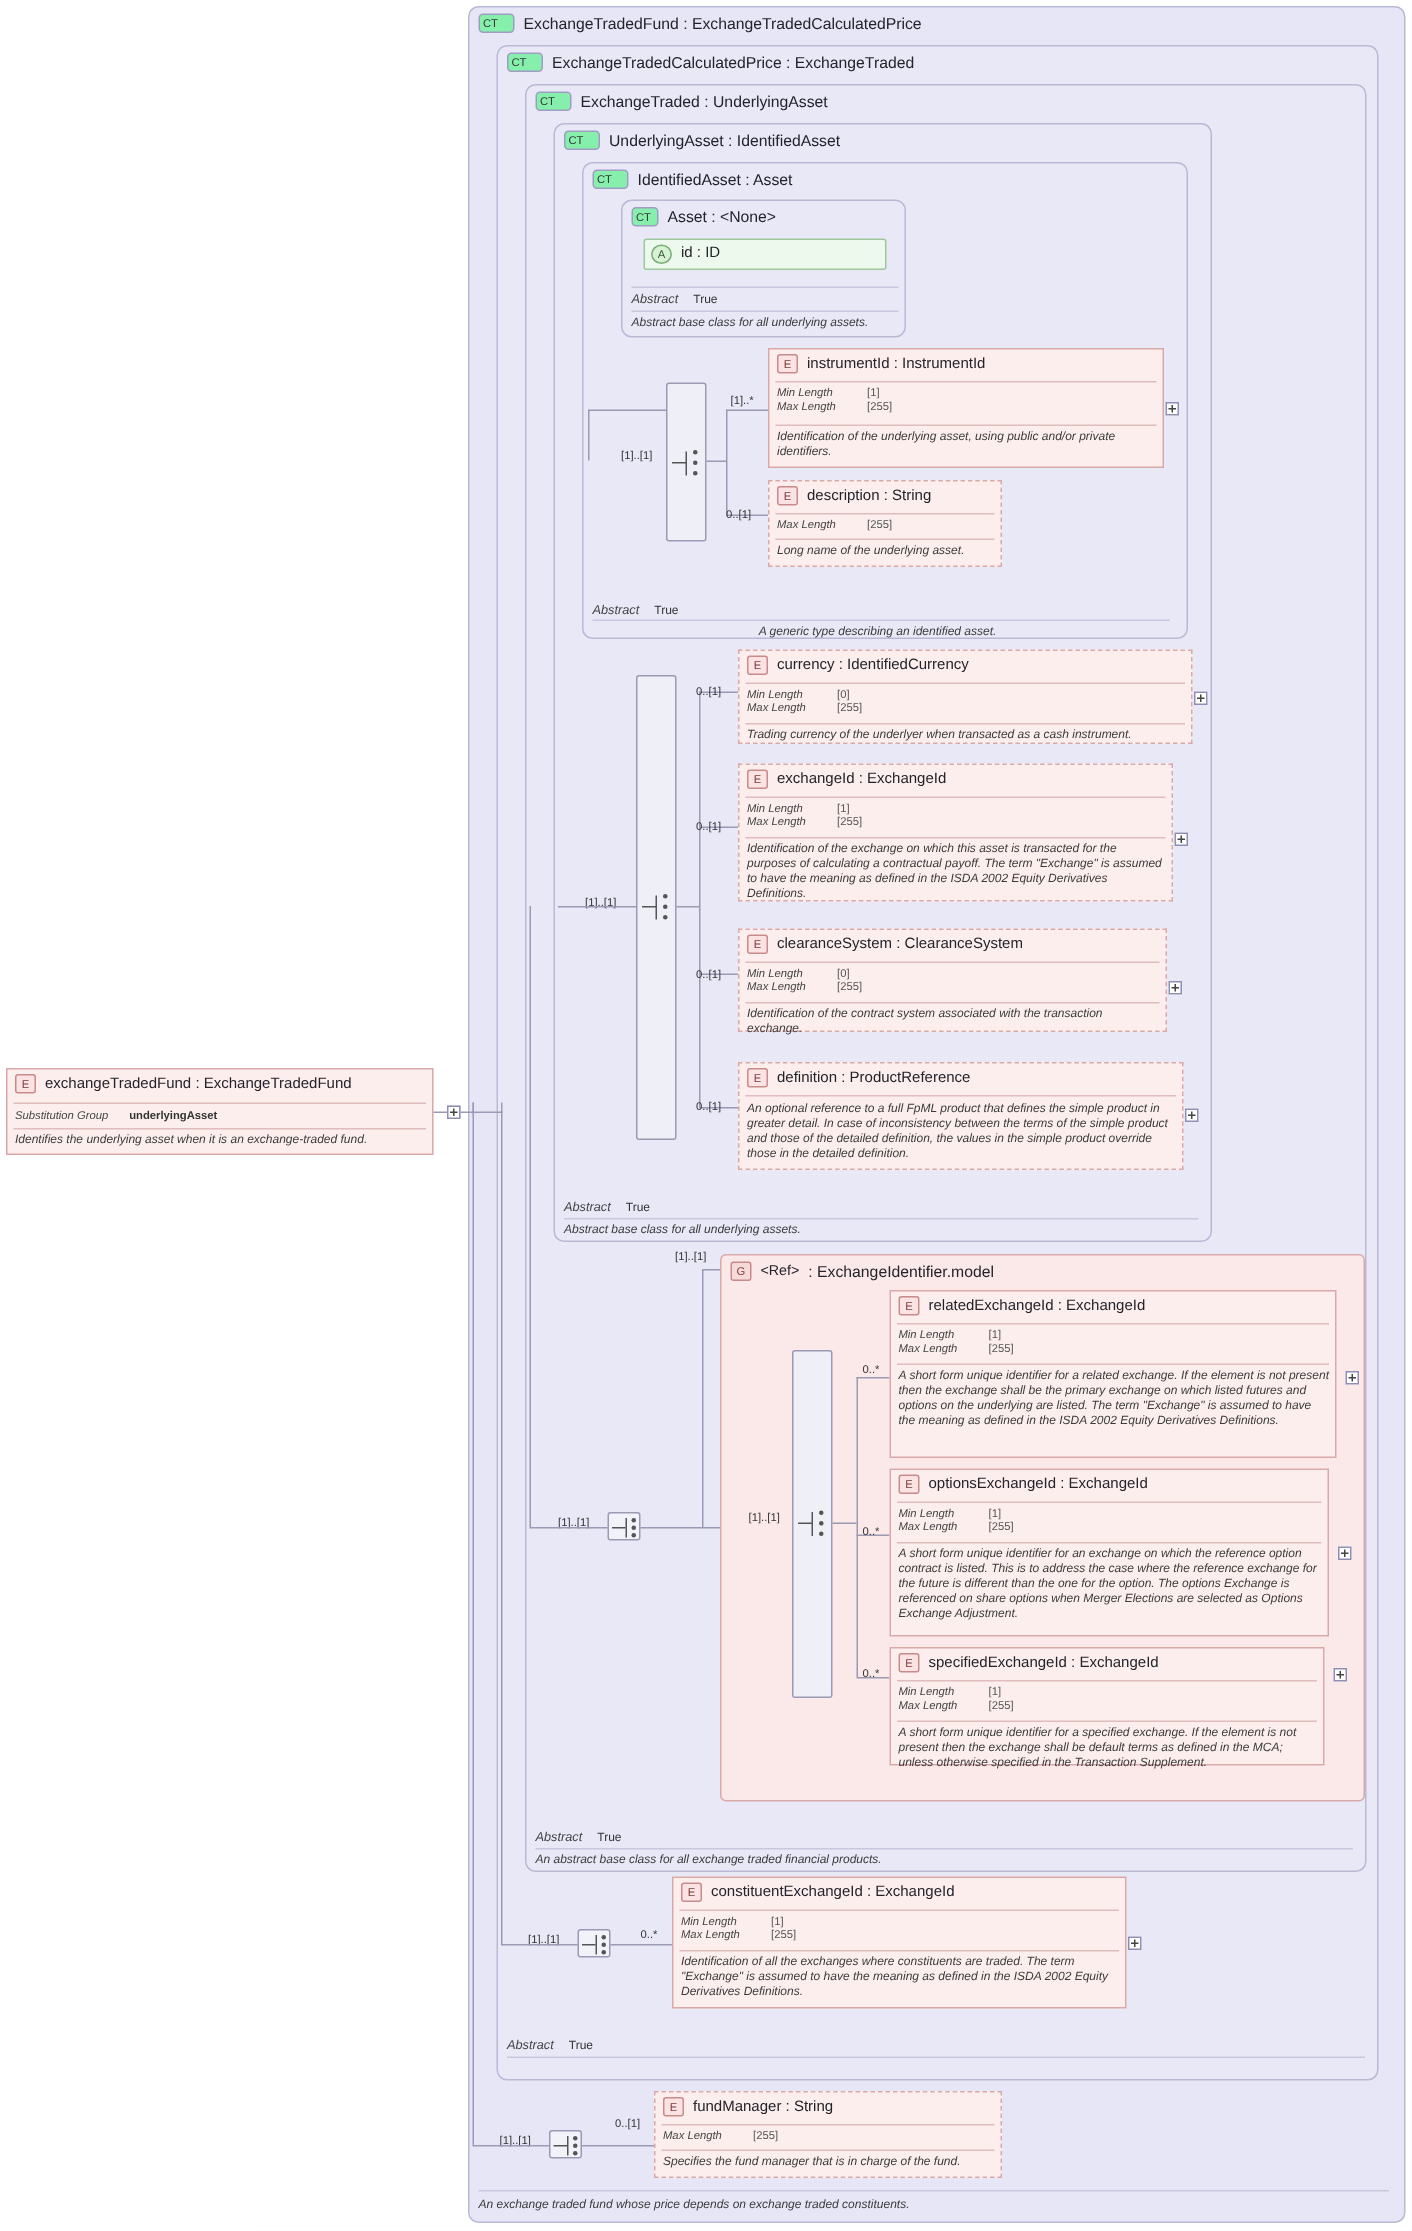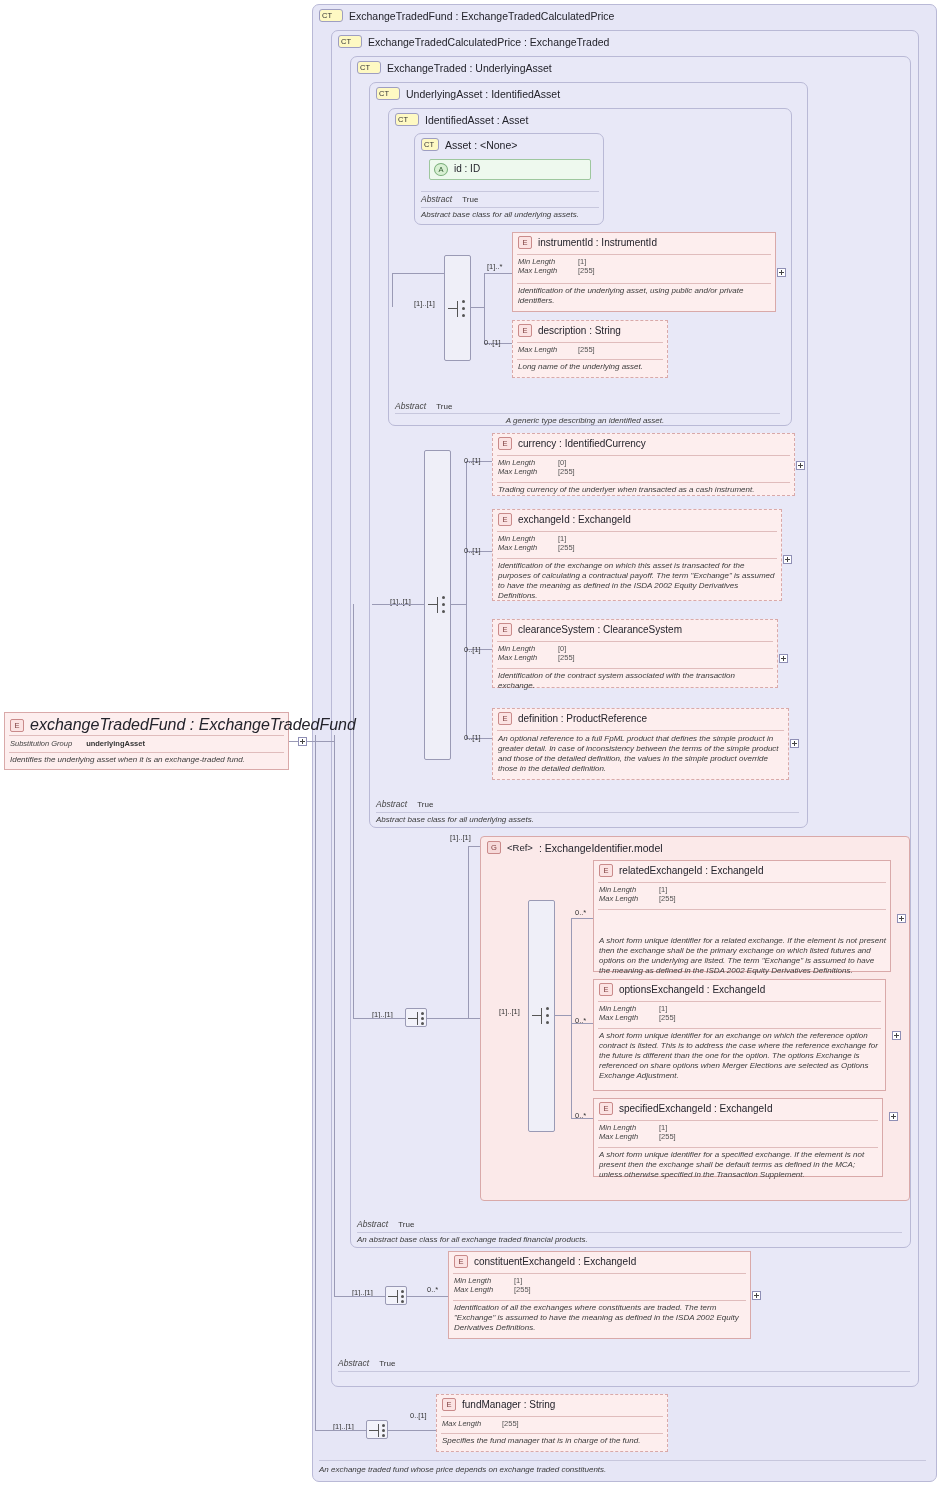--- a/index.html
+++ b/index.html
@@ -3,21 +3,21 @@
 <meta charset="utf-8">
 <style>
   html,body{margin:0;padding:0;background:#fff;}
   body{width:941px;height:1487px;position:relative;font-family:"Liberation Sans",sans-serif;font-size:10px;color:#333;}
   #canvas{position:relative;width:941px;height:1487px;overflow:hidden;}
 
   
   .ct-box{position:absolute;border:1px solid #b9b9d6;border-radius:7px;background:#e8e8f7;box-sizing:border-box;}
   .ct-box.lvl0{background:#e6e6f6;}
   .ct-hdr{position:absolute;left:8px;top:4px;display:flex;align-items:center;gap:6px;}
-  .ct-tag{width:24px;height:13px;border:1px solid #9e9ec2;border-radius:3px;background:#fef9c3;
+  .ct-tag{width:24px;height:13px;border:1px solid #9e9ec2;border-radius:3px;background:#86efac;
           font-size:7.5px;line-height:11px;text-align:left;color:#333;box-sizing:border-box;position:relative;padding-left:2px;}
   .ct-title{font-size:10.5px;color:#23232b;white-space:nowrap;}
 
   .abs-row{position:absolute;left:8px;display:flex;align-items:baseline;gap:10px;font-size:8.5px;}
   .abs-row .k{font-style:italic;color:#444;}
   .abs-row .v{color:#333;font-size:8px;}
   .hr{position:absolute;height:0;border-top:1px solid #c7c7dd;}
   .doc{position:absolute;font-style:italic;font-size:8px;color:#3b3b3b;line-height:1.25;}
 
   
@@ -341,21 +341,21 @@
         <div class="r">
             <span class="fk">Min Length</span>
             <span class="fv">[1]</span>
           </div>
         <div class="r">
             <span class="fk">Max Length</span>
             <span class="fv">[255]</span>
           </div>
       </div>
       <div class="el-hr" style="left:4px;top:48px;width:288px;"></div>
-      <div class="doc" style="left:5px;top:51px;width:288px;margin-top:24px;">A short form unique identifier for a related exchange. If the element is not present then the exchange shall be the primary exchange on which listed futures and options on the underlying are listed. The term "Exchange" is assumed to have the meaning as defined in the ISDA 2002 Equity Derivatives Definitions.</div>
+      <div class="doc" style="left:5px;top:51px;width:288px;">A short form unique identifier for a related exchange. If the element is not present then the exchange shall be the primary exchange on which listed futures and options on the underlying are listed. The term "Exchange" is assumed to have the meaning as defined in the ISDA 2002 Equity Derivatives Definitions.</div>
     </div>
     <div class="expand" style="left:416px;top:77px;"></div>
     <div class="card" style="left:94px;top:71px;">0..*</div>
 
     <div class="el" style="left:112px;top:142px;width:293px;height:112px;">
       <div class="el-hdr">
         <div class="el-tag">E</div>
         <div class="el-title">optionsExchangeId : ExchangeId</div>
       </div>
       <div class="el-hr" style="left:4px;top:21px;width:283px;"></div>
@@ -475,21 +475,21 @@
     <div class="doc" style="left:5px;top:41px;width:222px;">Specifies the fund manager that is in charge of the fund.</div>
   </div>
   <div class="card" style="left:410px;top:1411px;">0..[1]</div>
 
   <div class="ln lnv" style="left:315px;top:735px;height:695px;"></div>
   <div class="ln lnh" style="left:315px;top:1430px;width:51px;"></div>
 
   <div class="root-el" style="left:4px;top:712px;width:285px;height:58px;">
     <div class="el-hdr">
       <div class="el-tag">E</div>
-      <div class="el-title" style="font-size:16px;font-style:italic;">exchangeTradedFund : ExchangeTradedFund</div>
+      <div class="el-title" style="font-size:10px;">exchangeTradedFund : ExchangeTradedFund</div>
     </div>
     <div class="el-hr" style="left:4px;top:22px;width:275px;"></div>
     <div class="sg" style="left:5px;top:26px;">
       <span class="k">Substitution Group</span>
       <span class="v">underlyingAsset</span>
     </div>
     <div class="el-hr" style="left:4px;top:39px;width:275px;"></div>
     <div class="doc" style="left:5px;top:42px;width:276px;">Identifies the underlying asset when it is an exchange-traded fund.</div>
   </div>
 

